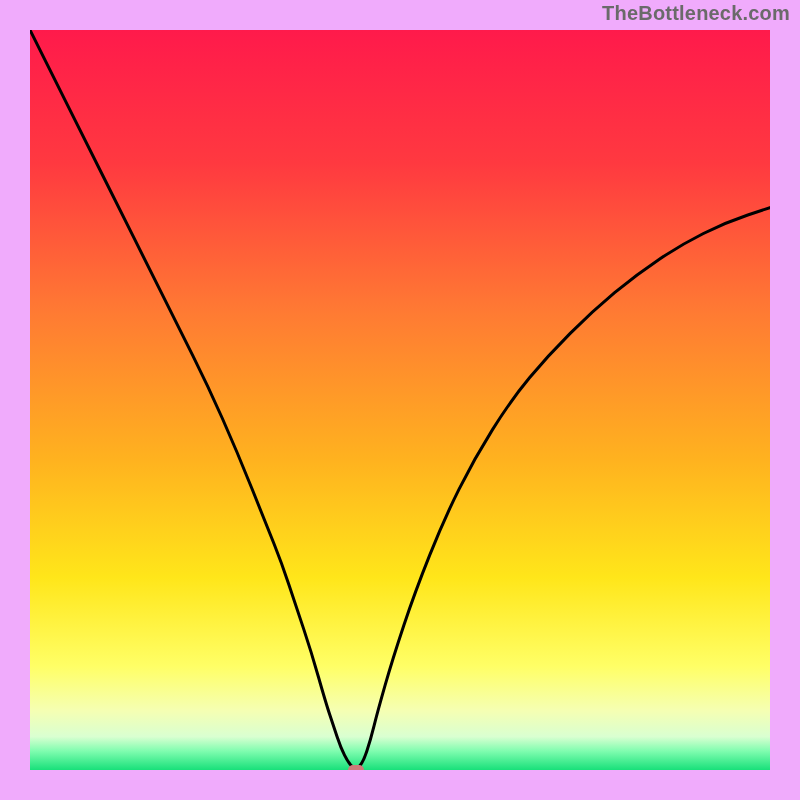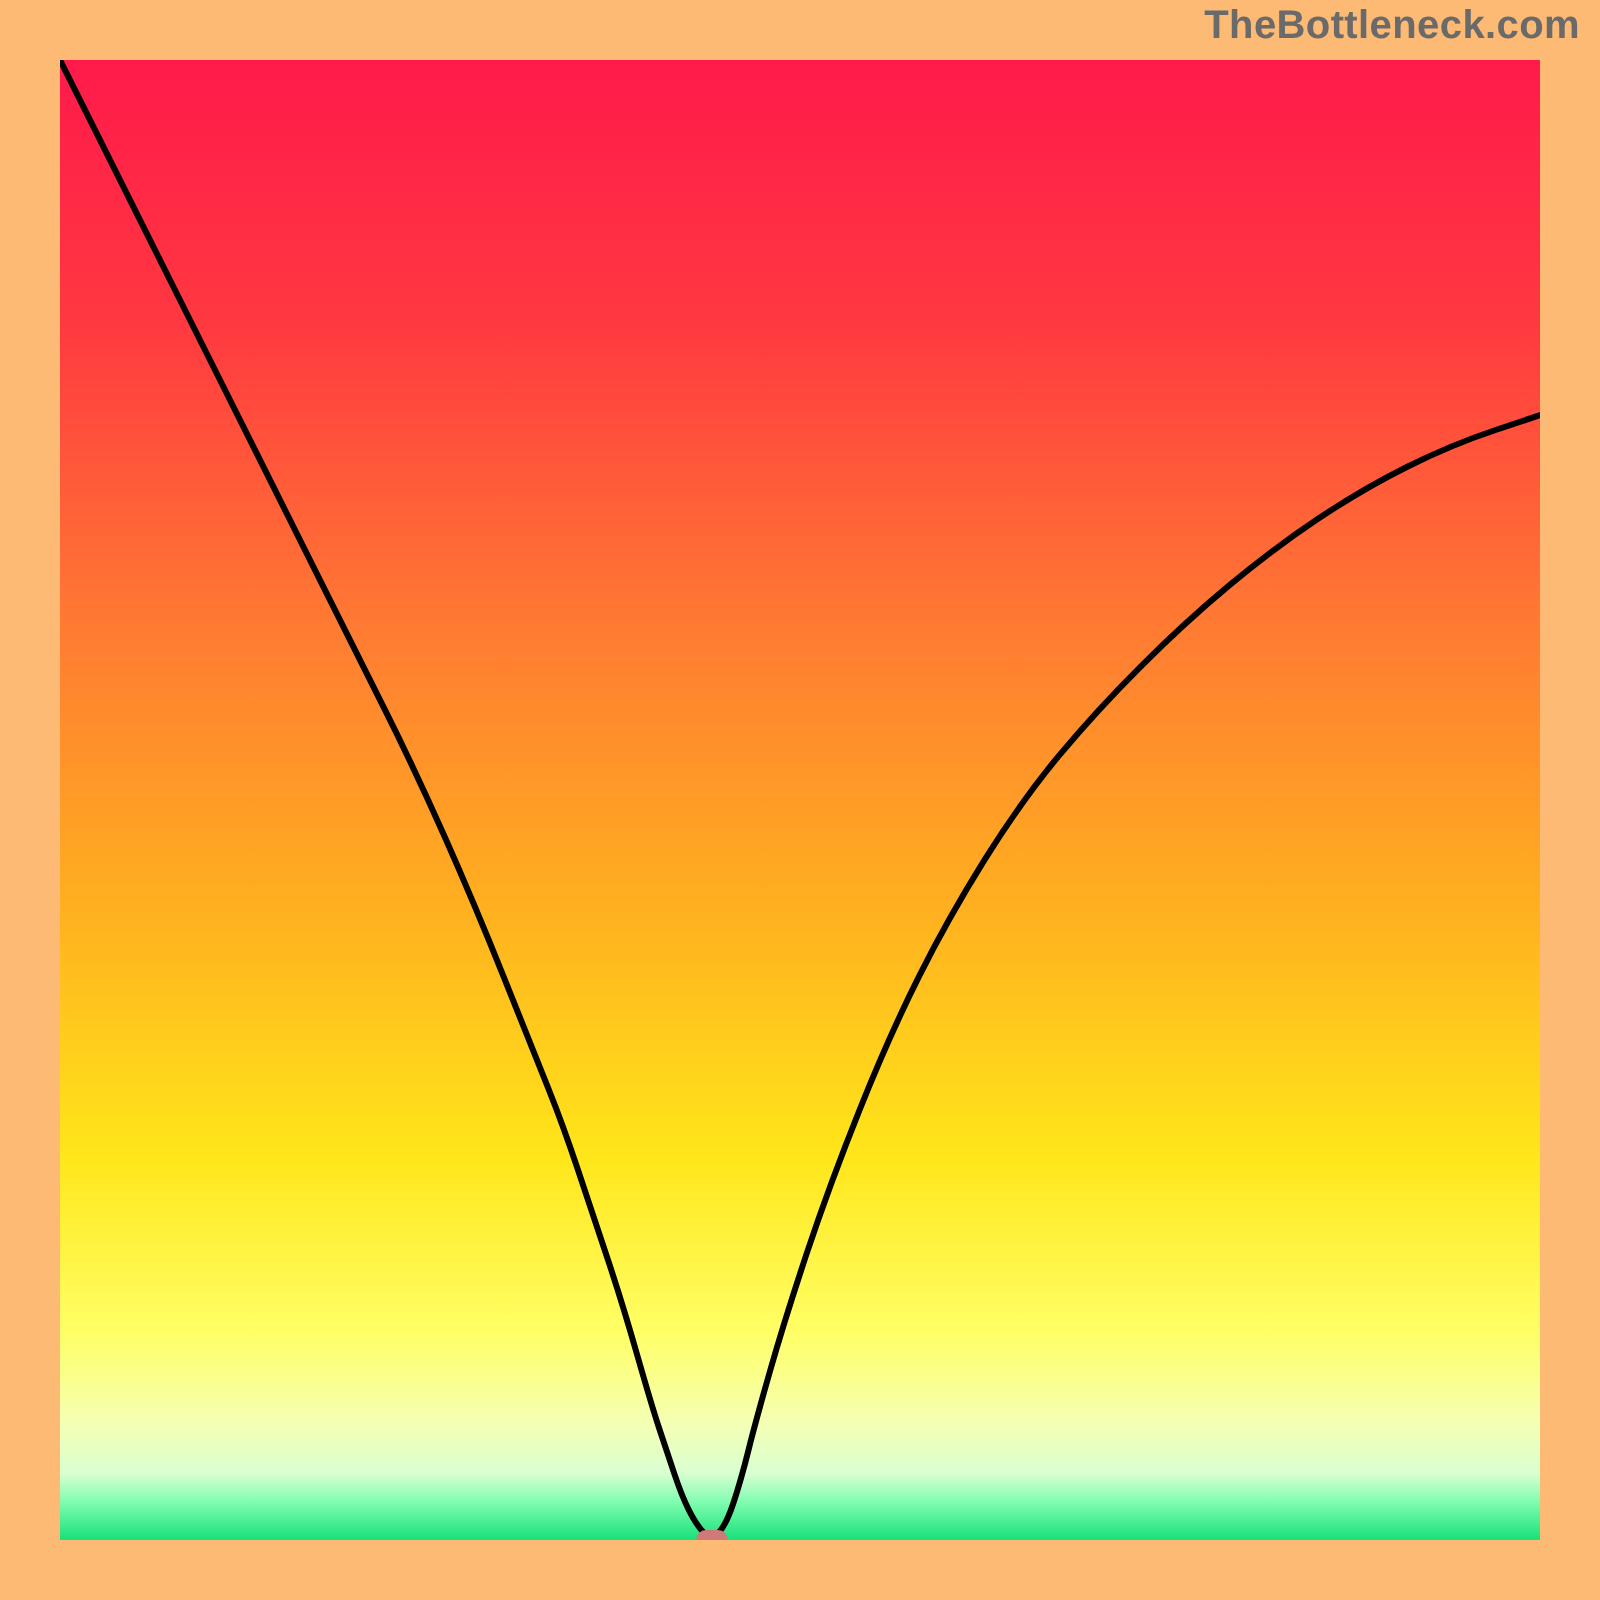--- a/index.html
+++ b/index.html
@@ -8,21 +8,21 @@
     width: 800px;
     height: 800px;
     background: #000;
     font-family: Arial, Helvetica, sans-serif;
     overflow: hidden;
   }
   .frame {
     position: relative;
     width: 800px;
     height: 800px;
-    background: #fdba74;
+    background: #f0abfc;
   }
   .watermark {
     position: absolute;
     top: 2px;
     right: 10px;
     color: #6a6a6a;
     font-size: 20px;
     font-weight: 600;
     letter-spacing: 0.2px;
     z-index: 5;

